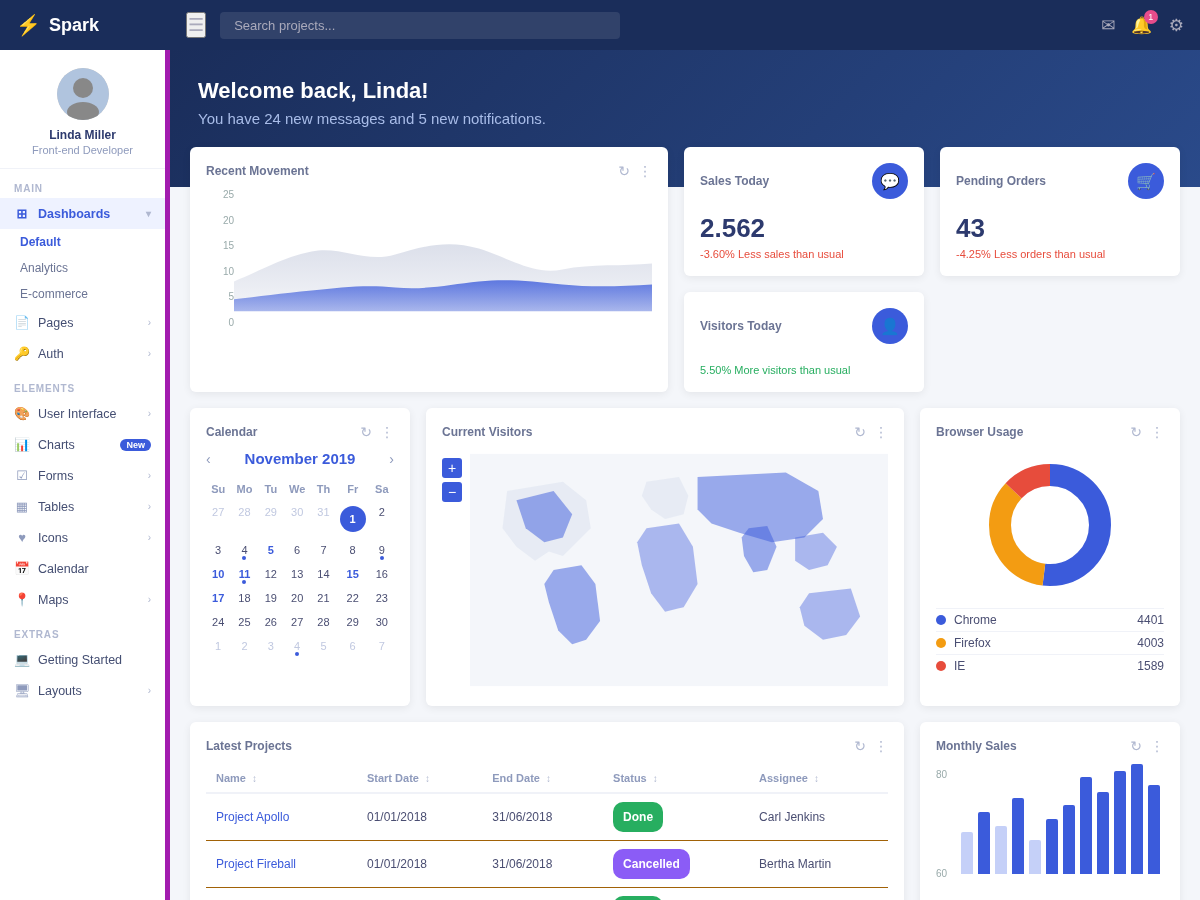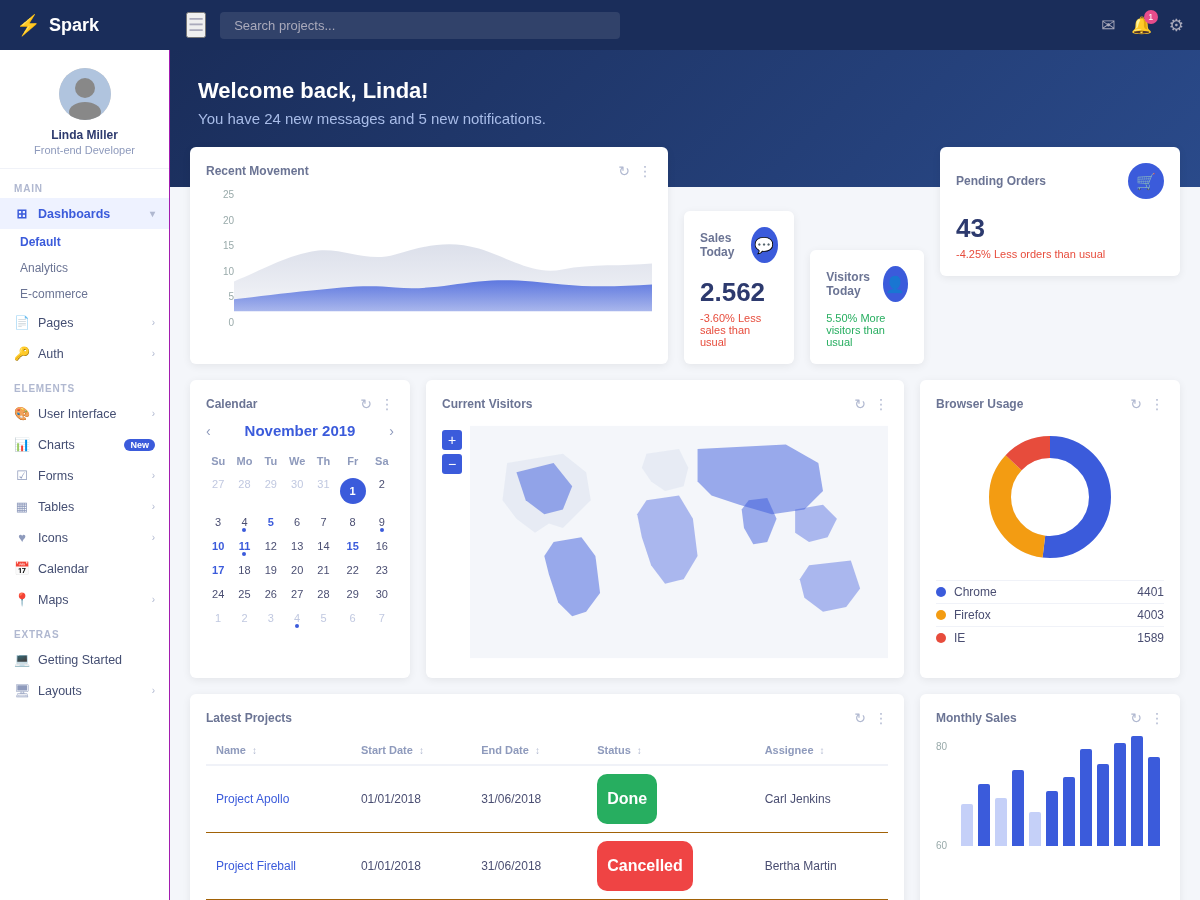--- a/index.html
+++ b/index.html
@@ -24,21 +24,21 @@
     .topnav-icon { color: #aab; font-size: 17px; cursor: pointer; position: relative; }
     .badge { position: absolute; top: -5px; right: -5px; background: #e74c8b; color: #fff; border-radius: 50%; width: 14px; height: 14px; font-size: 9px; display: flex; align-items: center; justify-content: center; }
 
     
     .main-layout { display: flex; flex: 1; overflow: hidden; }
 
     
     .sidebar {
       width: 170px;
       background: #fff;
-      border-right: 1px solid #a21caf;
+      border-right: 5px solid #a21caf;
       overflow-y: auto;
       flex-shrink: 0;
       padding-bottom: 20px;
     }
     .sidebar::-webkit-scrollbar { width: 4px; }
     .sidebar::-webkit-scrollbar-thumb { background: #dde; }
 
     .user-section { padding: 18px 12px 12px; text-align: center; border-bottom: 1px solid #f0f2f8; }
     .user-avatar { width: 52px; height: 52px; border-radius: 50%; background: #ccc; overflow: hidden; margin: 0 auto 8px; display: flex; align-items: center; justify-content: center; font-size: 24px; color: #888; }
     .user-name { font-size: 12px; font-weight: 700; color: #2d3a6e; }
@@ -143,23 +143,23 @@
     .legend-dot { width: 10px; height: 10px; border-radius: 50%; margin-right: 8px; display: inline-block; }
     .legend-left { display: flex; align-items: center; }
 
     
     .third-row { display: grid; grid-template-columns: 1fr 260px; gap: 16px; padding: 0 20px 20px; }
 
     
     .projects-table { width: 100%; border-collapse: collapse; font-size: 12px; }
     .projects-table th { text-align: left; color: #8e9abc; font-weight: 600; padding: 8px 10px; border-bottom: 2px solid #f0f2f8; font-size: 11px; }
     .projects-table td { padding: 8px 10px; border-bottom: 1px solid #a16207; color: #4a4e72; }
-    .status-badge { display: inline-block; padding: 16px 10px; border-radius: 10px; font-size: 16px; font-weight: 700; color: #fff; }
+    .status-badge { display: inline-block; padding: 8px 10px; border-radius: 10px; font-size: 12px; font-weight: 700; color: #fff; }
     .status-done { background: #27ae60; }
-    .status-cancelled { background: #ef4444; }
+    .status-cancelled { background: #8b5cf6; }
     .project-name-link { color: #3b5bdb; }
 
     
     .mini-bars { display: flex; align-items: flex-end; gap: 5px; height: 110px; padding: 0 4px; }
     .mini-bar { flex: 1; background: #3b5bdb; border-radius: 2px 2px 0 0; }
     .mini-bar.light { background: #c5d0f8; }
 
     .card-actions { display: flex; gap: 8px; align-items: center; }
     .action-icon { color: #b0b8d0; font-size: 14px; cursor: pointer; }
 
@@ -317,21 +317,21 @@
                 <stop offset="0%" stop-color="#3b5bdb" stop-opacity="0.8"></stop>
                 <stop offset="100%" stop-color="#3b5bdb" stop-opacity="0.4"></stop>
               </linearGradient>
             </defs>
             <path d="M0,100 C50,80 80,60 130,50 C180,40 220,70 270,55 C320,40 360,30 410,45 C460,60 500,90 550,80 C600,70 650,75 700,70 L700,150 L0,150 Z" fill="url(#grayGrad)"></path>
             <path d="M0,130 C40,125 80,120 130,115 C180,110 220,105 270,110 C320,115 360,105 410,100 C460,95 500,100 550,105 C600,110 650,108 700,105 L700,150 L0,150 Z" fill="url(#blueGrad)"></path>
           </svg>
         </div>
       </div>
 
-      <div style="display:flex; flex-direction:row; gap:16px;align-items:flex-end;">
+      <div style="display:flex; flex-direction:column; gap:16px;">
         <div class="card card-sm">
           <div class="card-header">
             <span class="card-title">Sales Today</span>
             <div class="card-icon-circle">💬</div>
           </div>
           <div class="metric-value">2.562</div>
           <div class="metric-change down">-3.60% Less sales than usual</div>
         </div>
         <div class="card card-sm">
           <div class="card-header">

